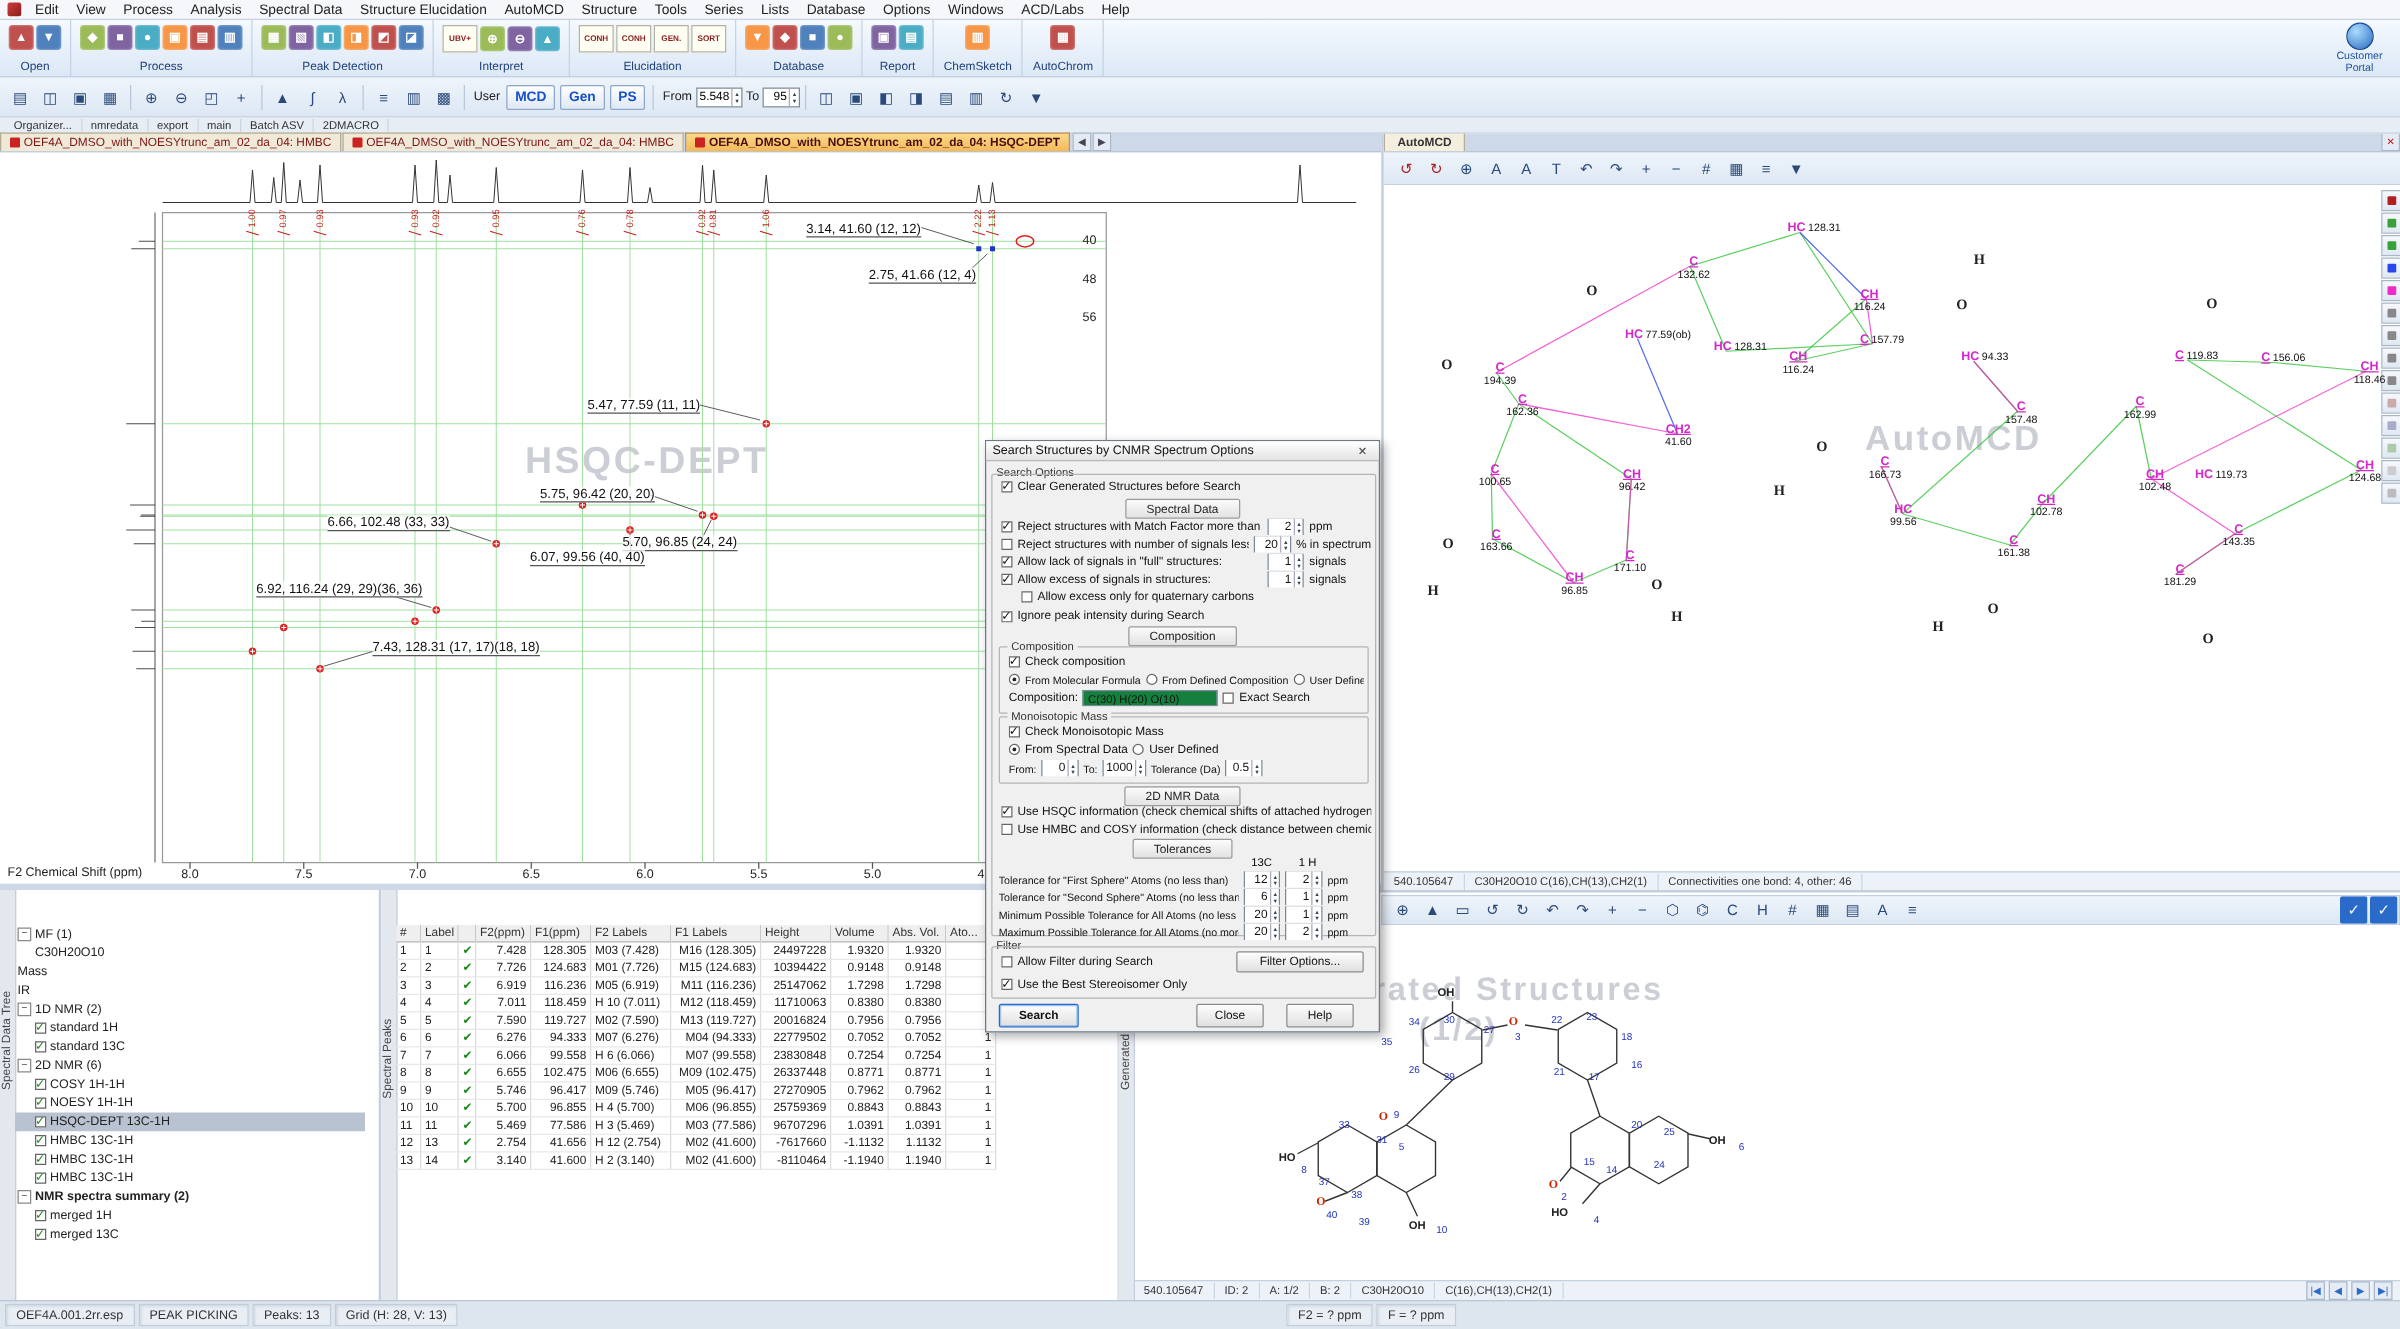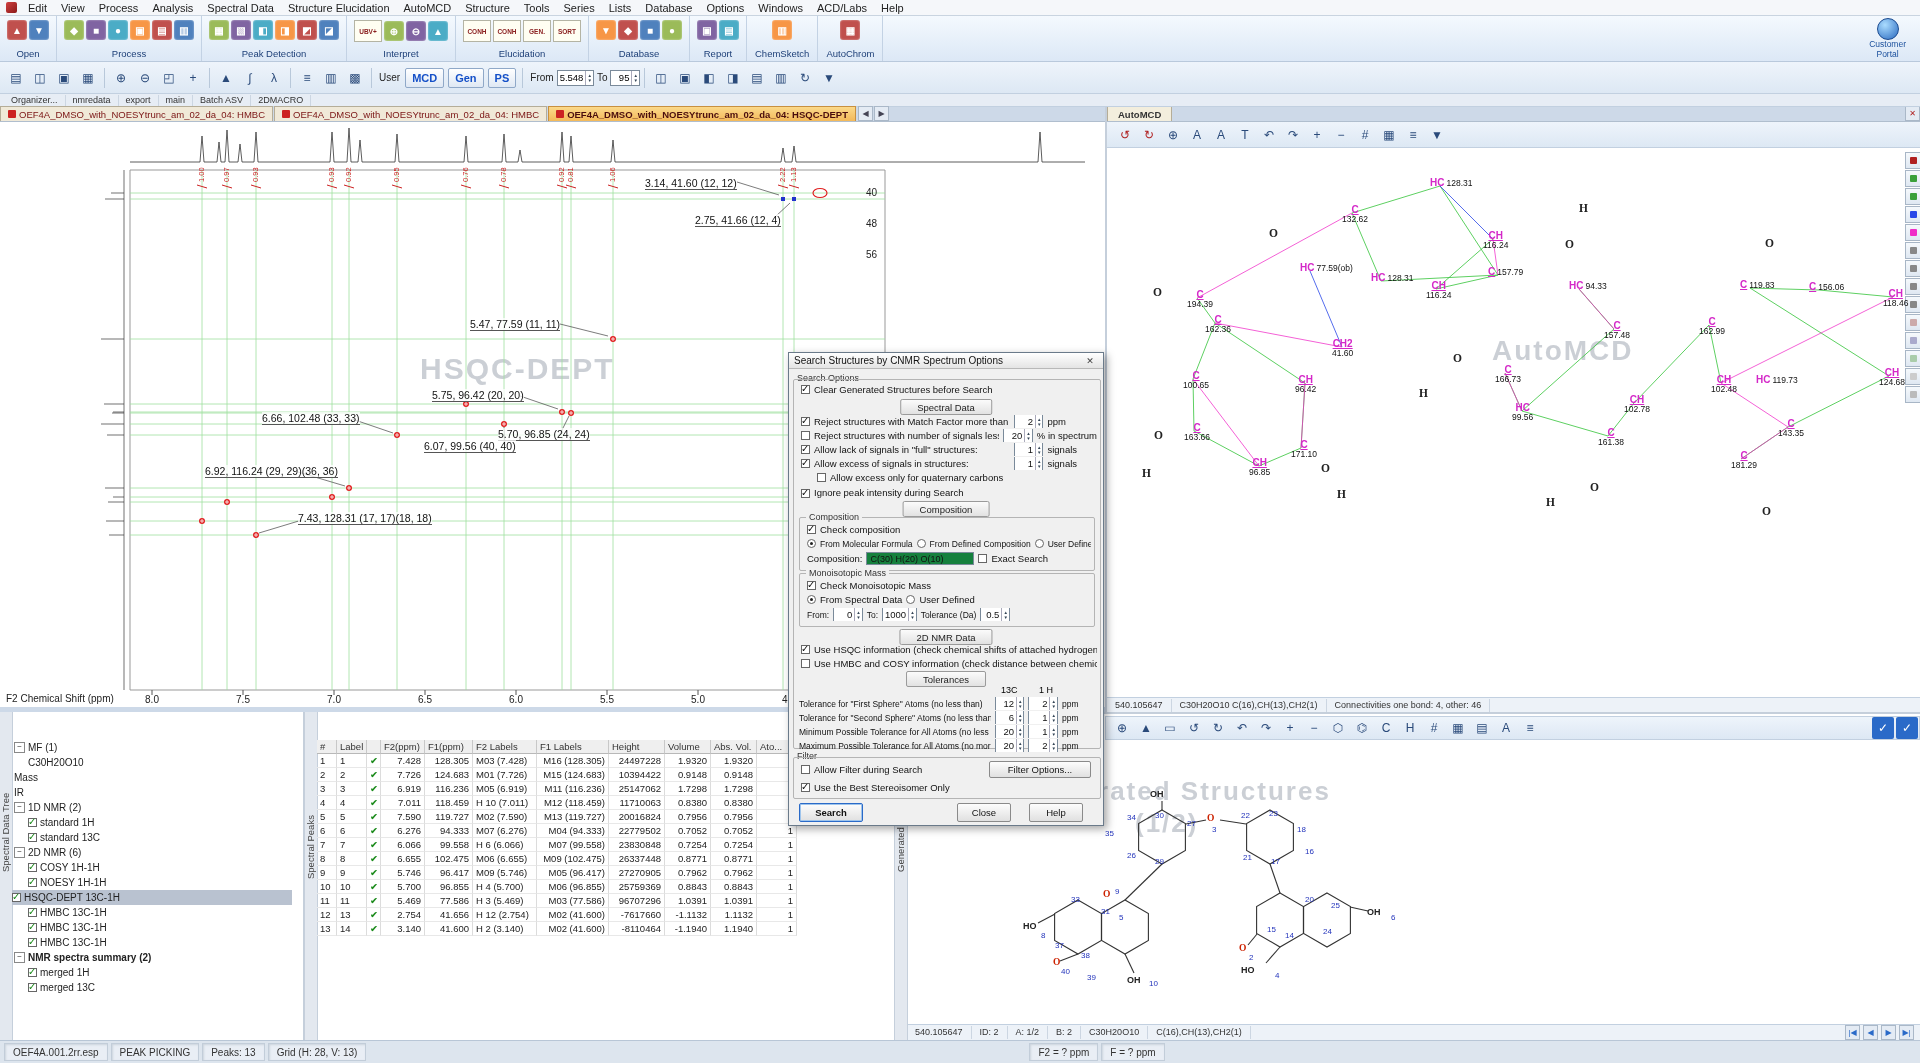--- a/index.html
+++ b/index.html
@@ -458,21 +458,21 @@
         <div>2D NMR (6)</div>
       </div>
       <div class="trow" style="padding-left: 16px;">
         <div class="cb on grn"></div>
         <div>COSY 1H-1H</div>
       </div>
       <div class="trow" style="padding-left: 16px;">
         <div class="cb on grn"></div>
         <div>NOESY 1H-1H</div>
       </div>
-      <div class="trow sel" style="">
+      <div class="trow sel" style="padding-left: 16px;">
         <div class="cb on grn"></div>
         <div>HSQC-DEPT 13C-1H</div>
       </div>
       <div class="trow" style="padding-left: 16px;">
         <div class="cb on grn"></div>
         <div>HMBC 13C-1H</div>
       </div>
       <div class="trow" style="padding-left: 16px;">
         <div class="cb on grn"></div>
         <div>HMBC 13C-1H</div>

